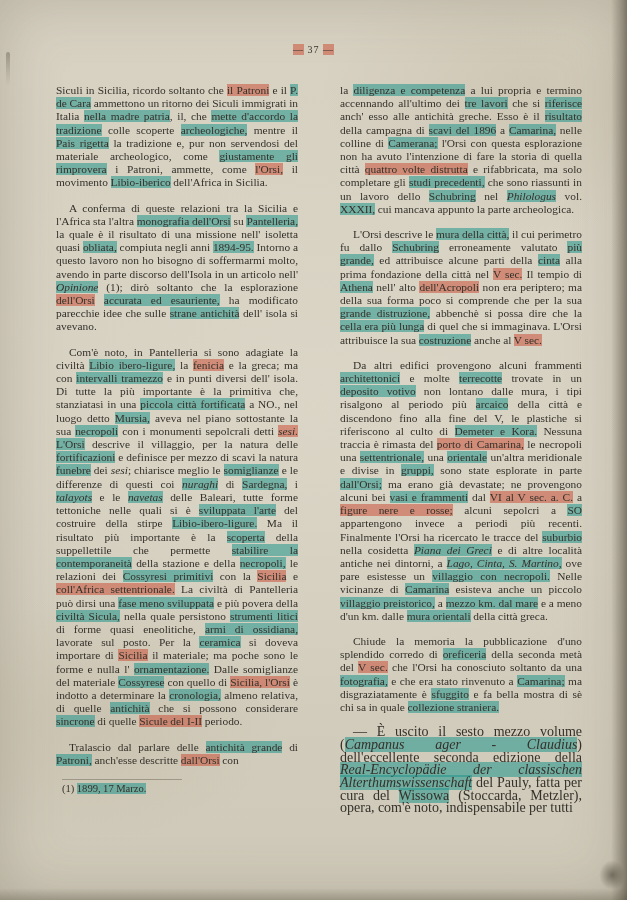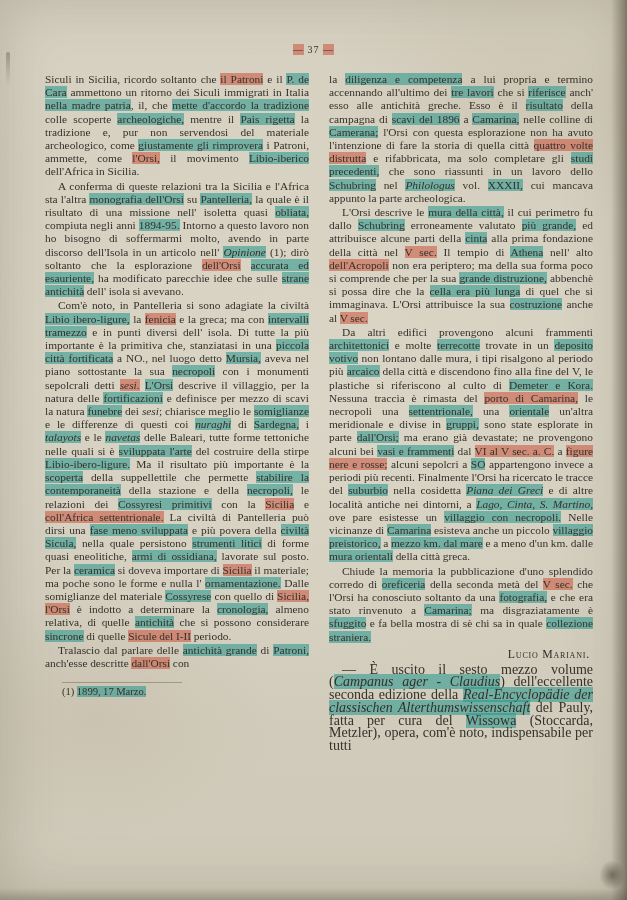--- a/index.html
+++ b/index.html
@@ -46,21 +46,21 @@
     position:absolute;top:72px;left:44px;
     width:550px;display:flex;gap:18px;
   }
   .col{
     width:266px;
     text-align:justify;
     font-size:11.4px;line-height:13.2px;
     hyphens:auto;-webkit-hyphens:auto;
     word-spacing:-0.2px;
   }
-  p.para{margin:1px;text-indent:13px;}
+  p.para{margin:12px;text-indent:13px;}
   p.para.first{text-indent:0;}
   .hl-t{background:rgba(32,150,140,.55);}
   .hl-r{background:rgba(201,70,45,.5);}
   .it{font-style:italic;}
   .signature{
     text-align:right;font-variant:small-caps;letter-spacing:.8px;
     font-size:11.8px;line-height:14px;margin:3px 4px 3px 0;color:#312e27;
   }
   .small p.para{font-size:14px;line-height:12.7px;}
   .footnote{
@@ -90,21 +90,20 @@
       <div class="footnote">(1) <span class="hl-t">1899, 17 Marzo.</span></div>
     </div>
 
     <div class="col">
       <div>
           <p class="para first">la <span class="hl-t">diligenza e competenza</span> a lui propria e termino accennando all'ultimo dei <span class="hl-t">tre lavori</span> che si <span class="hl-t">riferisce</span> anch' esso alle antichità greche. Esso è il <span class="hl-t">risultato</span> della campagna di <span class="hl-t">scavi del 1896</span> a <span class="hl-t">Camarina,</span> nelle colline di <span class="hl-t">Camerana;</span> l'Orsi con questa esplorazione non ha avuto l'intenzione di fare la storia di quella città <span class="hl-r">quattro volte distrutta</span> e rifabbricata, ma solo completare gli <span class="hl-t">studi precedenti,</span> che sono riassunti in un lavoro dello <span class="hl-t">Schubring</span> nel <span class="it"><span class="hl-t">Philologus</span></span> vol. <span class="hl-t">XXXII,</span> cui mancava appunto la parte archeologica.</p>
           <p class="para">L'Orsi descrive le <span class="hl-t">mura della città,</span> il cui perimetro fu dallo <span class="hl-t">Schubring</span> erroneamente valutato <span class="hl-t">più grande,</span> ed attribuisce alcune parti della <span class="hl-t">cinta</span> alla prima fondazione della città nel <span class="hl-r">V sec.</span> Il tempio di <span class="hl-t">Athena</span> nell' alto <span class="hl-r">dell'Acropoli</span> non era periptero; ma della sua forma poco si comprende che per la sua <span class="hl-t">grande distruzione,</span> abbenchè si possa dire che la <span class="hl-t">cella era più lunga</span> di quel che si immaginava. L'Orsi attribuisce la sua <span class="hl-t">costruzione</span> anche al <span class="hl-r">V sec.</span></p>
           <p class="para">Da altri edifici provengono alcuni frammenti <span class="hl-t">architettonici</span> e molte <span class="hl-t">terrecotte</span> trovate in un <span class="hl-t">deposito votivo</span> non lontano dalle mura, i tipi risalgono al periodo più <span class="hl-t">arcaico</span> della città e discendono fino alla fine del V, le plastiche si riferiscono al culto di <span class="hl-t">Demeter e Kora.</span> Nessuna traccia è rimasta del <span class="hl-r">porto di Camarina,</span> le necropoli una <span class="hl-t">settentrionale,</span> una <span class="hl-t">orientale</span> un'altra meridionale e divise in <span class="hl-t">gruppi,</span> sono state esplorate in parte <span class="hl-t">dall'Orsi;</span> ma erano già devastate; ne provengono alcuni bei <span class="hl-t">vasi e frammenti</span> dal <span class="hl-r">VI al V sec. a. C.</span> a <span class="hl-r">figure nere e rosse;</span> alcuni sepolcri a <span class="hl-t">SO</span> appartengono invece a periodi più recenti. Finalmente l'Orsi ha ricercato le tracce del <span class="hl-t">suburbio</span> nella cosidetta <span class="it"><span class="hl-t">Piana dei Greci</span></span> e di altre località antiche nei dintorni, a <span class="it"><span class="hl-t">Lago, Cinta, S. Martino,</span></span> ove pare esistesse un <span class="hl-t">villaggio con necropoli.</span> Nelle vicinanze di <span class="hl-t">Camarina</span> esisteva anche un piccolo <span class="hl-t">villaggio preistorico,</span> a <span class="hl-t">mezzo km. dal mare</span> e a meno d'un km. dalle <span class="hl-t">mura orientali</span> della città greca.</p>
           <p class="para">Chiude la memoria la pubblicazione d'uno splendido corredo di <span class="hl-t">oreficeria</span> della seconda metà del <span class="hl-r">V sec.</span> che l'Orsi ha conosciuto soltanto da una <span class="hl-t">fotografia,</span> e che era stato rinvenuto a <span class="hl-t">Camarina;</span> ma disgraziatamente è <span class="hl-t">sfuggito</span> e fa bella mostra di sè chi sa in quale <span class="hl-t">collezione straniera.</span></p>
         </div>
-      <div class="signature">Lucio Mariani.</div>
       <div class="small">
           <p class="para">— È uscito il sesto mezzo volume (<span class="it"><span class="hl-t">Campanus ager - Claudius</span></span>) dell'eccellente seconda edizione della <span class="it"><span class="hl-t">Real-Encyclopädie der classischen Alterthumswissenschaft</span></span> del Pauly, fatta per cura del <span class="hl-t">Wissowa</span> (Stoccarda, Metzler), opera, com'è noto, indispensabile per tutti</p>
         </div>
     </div>
 
   </div>
 
   <div class="edge-right"></div>
   <div class="edge-bottom"></div>
   <div class="corner-blot"></div>

